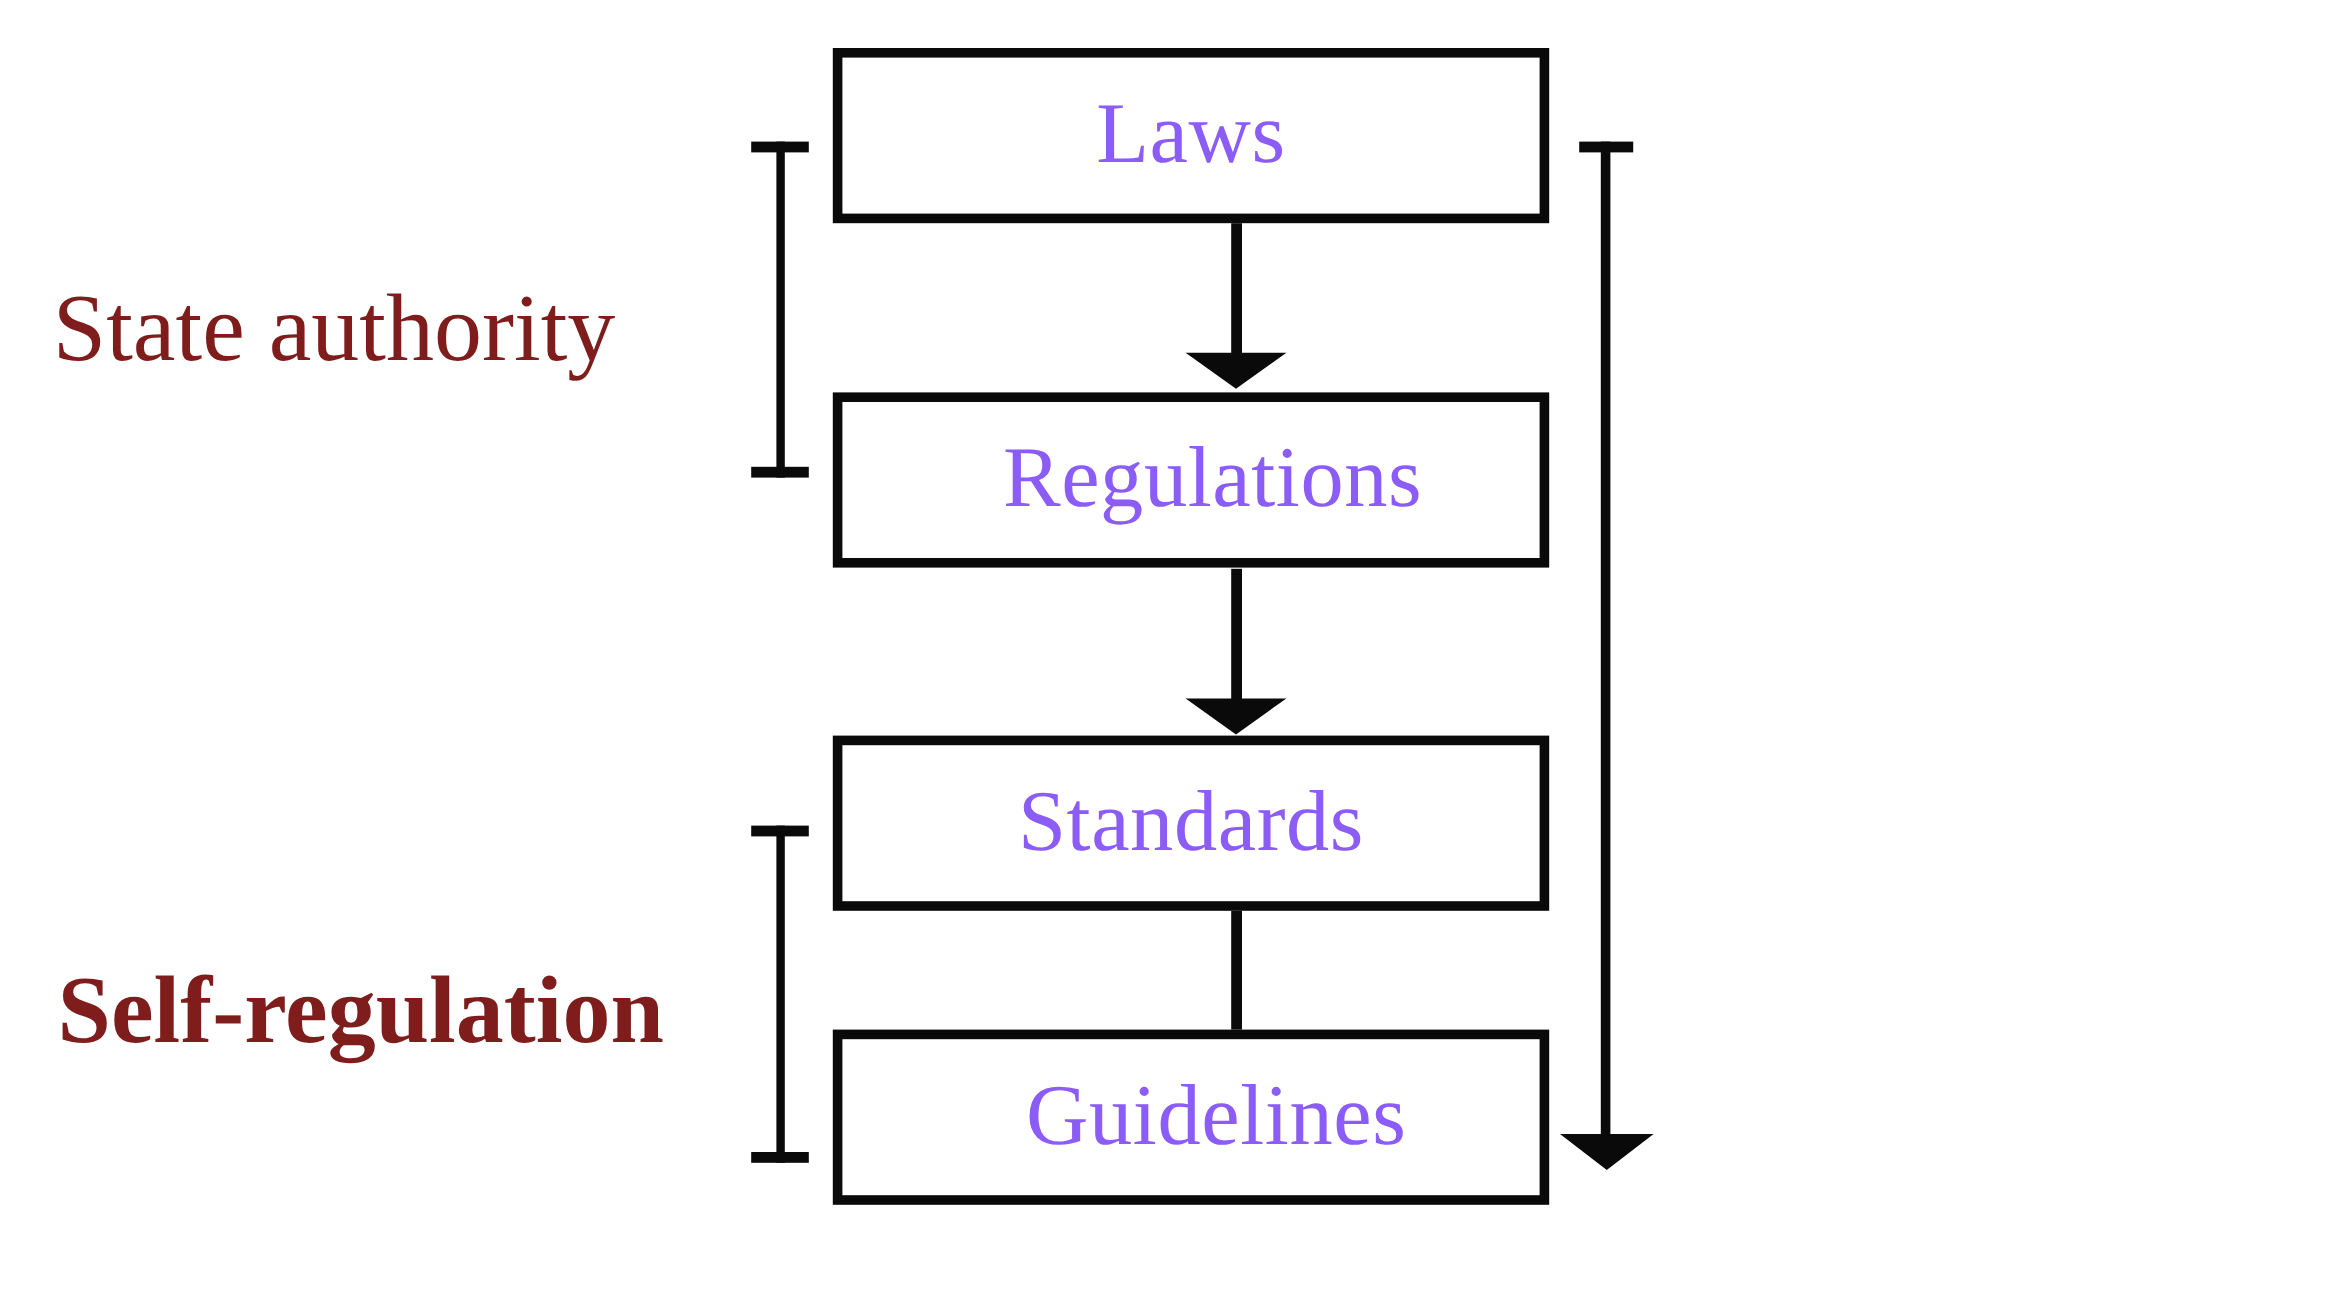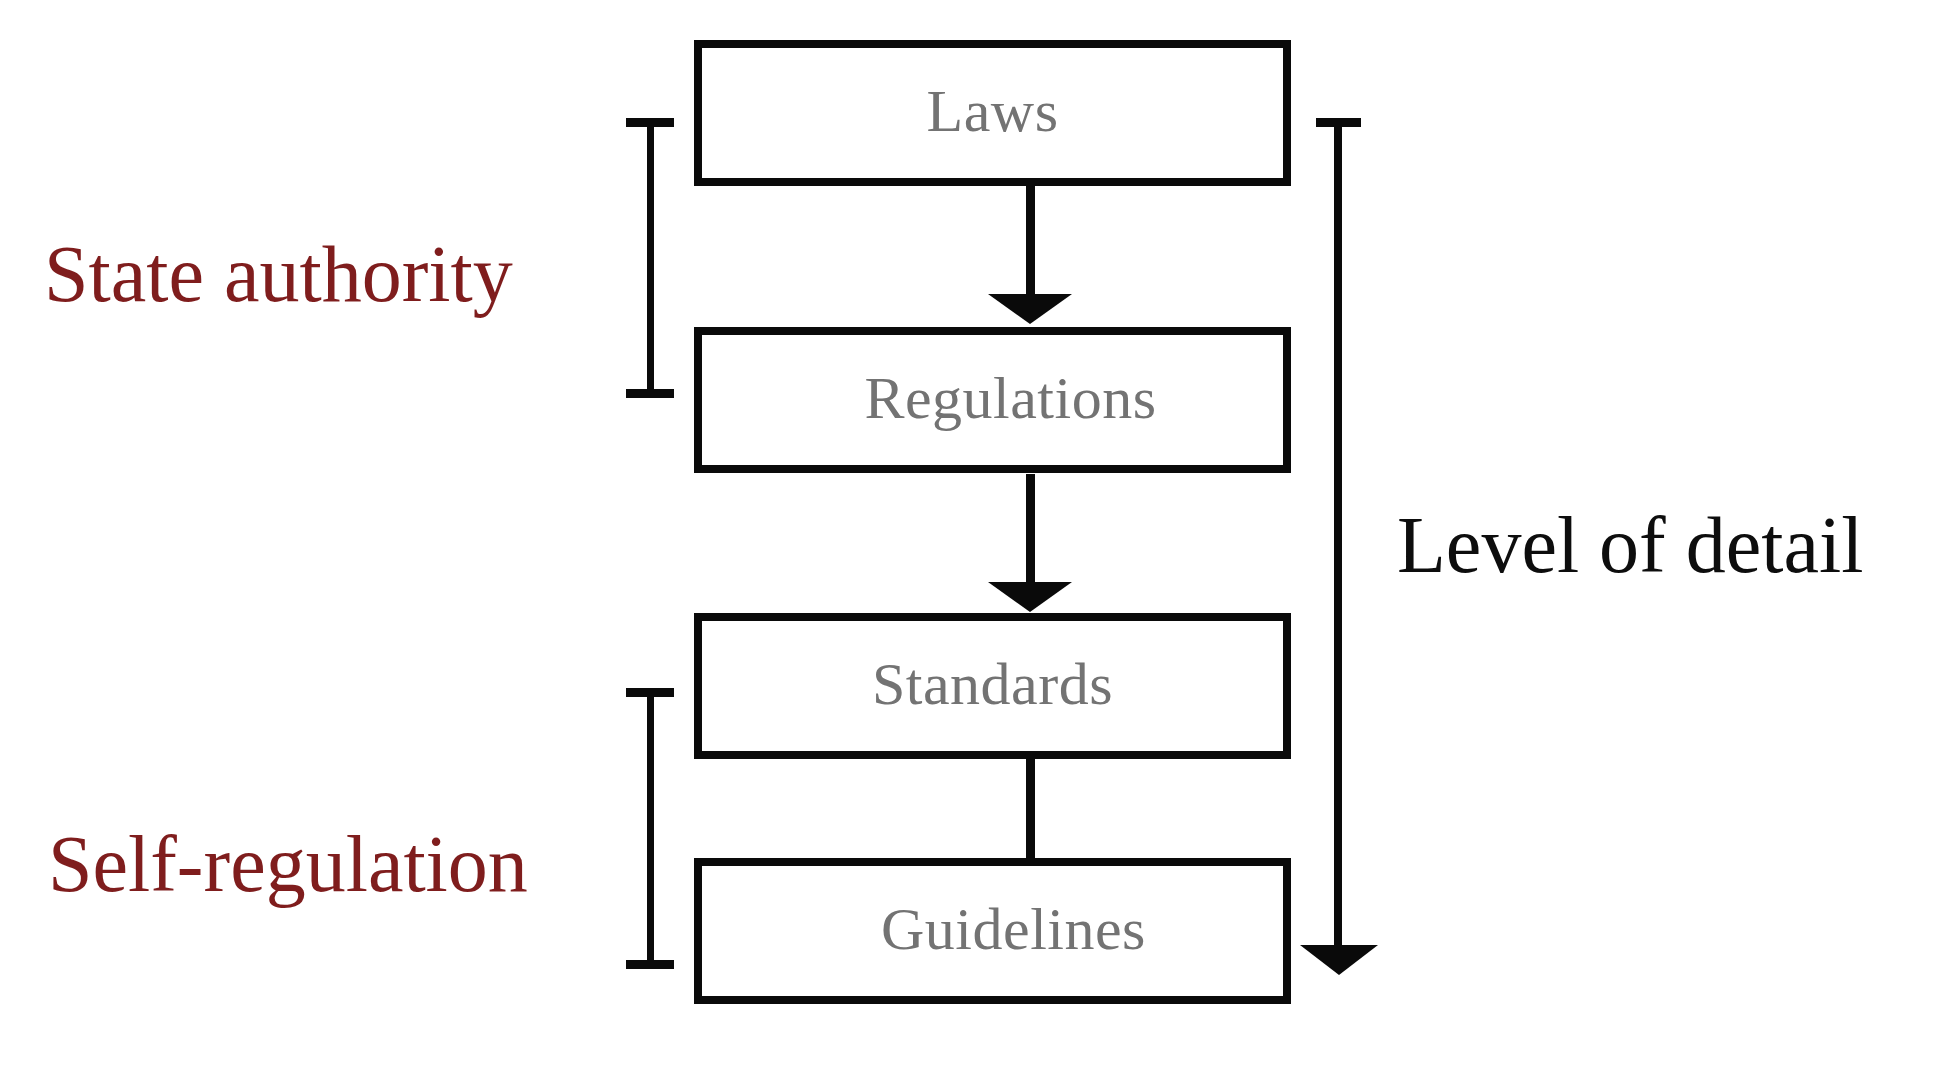--- a/index.html
+++ b/index.html
@@ -26,24 +26,24 @@
     width: 597px;
     height: 146px;
     box-sizing: border-box;
     border: 8px solid #0a0a0a;
     background: #ffffff;
     display: flex;
     align-items: center;
     justify-content: center;
   }
   .flow-box-label {
-    font-size: 60px;
+    font-size: 72px;
     line-height: 1;
     letter-spacing: 0.5px;
-    color: #737373;
+    color: #8b5cf6;
     white-space: nowrap;
     transform: translateY(-2px);
   }
   #box-laws        { top: 40px; }
   #box-regulations { top: 327px; padding-left: 36px; }
   #box-standards   { top: 613px; font-family: Liberation Serif, serif; }
   #box-guidelines  { top: 858px; padding-left: 42px; }
 
   
   .connector {
@@ -106,21 +106,21 @@
 
   
   .bracket-label {
     position: absolute;
     font-size: 80px;
     line-height: 1;
     color: #7f1d1d;
     white-space: nowrap;
   }
   #label-state-authority { left: 44px;  top: 234px; }
-  #label-self-regulation { left: 48px;  top: 824px; }
+  #label-self-regulation { left: 48px;  top: 802px; font-weight: bold; }
 
   
   #level-arrow {
     position: absolute;
     left: 1300px;
     top: 118px;
     width: 78px;
     height: 857px;
   }
   #level-arrow .cap {
@@ -207,15 +207,14 @@
 
   <div id="box-guidelines" class="flow-box">
     <span class="flow-box-label">Guidelines</span>
   </div>
 
   <div id="level-arrow">
     <div class="cap"></div>
     <div class="shaft"></div>
     <div class="head"></div>
   </div>
-  <div id="label-level-of-detail">Level of detail</div>
 
 </div>
 
 </body></html>

